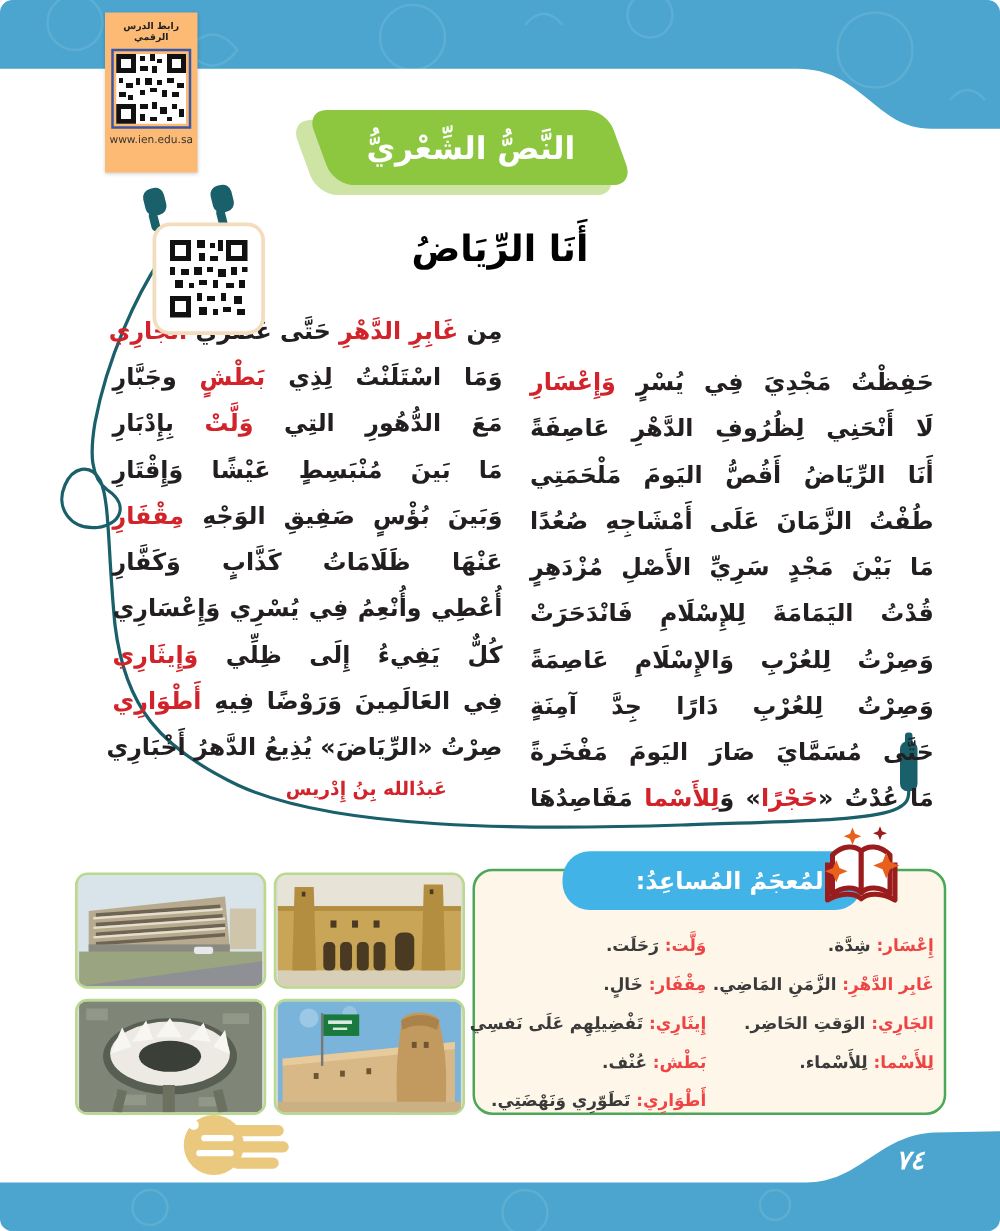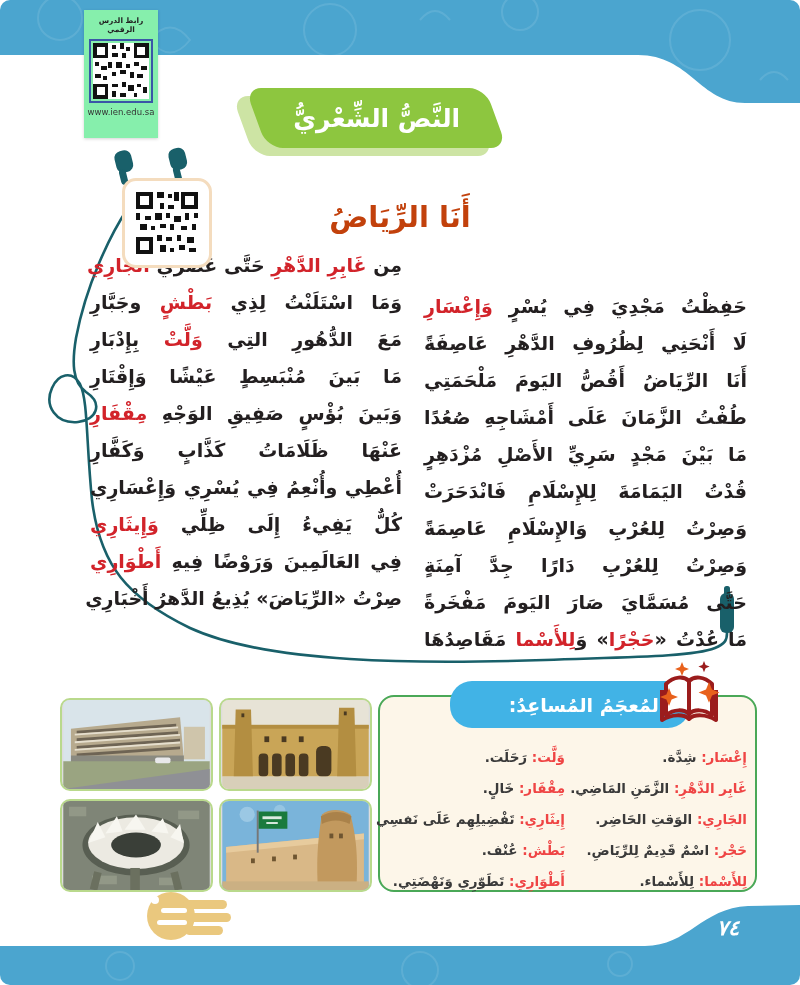--- a/index.html
+++ b/index.html
@@ -6,42 +6,42 @@
   #page{position:relative;width:800px;height:985px;background:#ffffff;overflow:hidden;
         font-family:"DejaVu Sans",sans-serif;border-radius:10px;}
   .abs{position:absolute;}
   svg{display:block;}
 
   
   #top-band{left:0;top:0;z-index:1;}
   #bottom-band{left:0;top:900px;z-index:1;}
 
   
-  #qr-card{left:84px;top:10px;width:74px;height:128px;background:#86efac;z-index:3;
+  #qr-card{left:84px;top:10px;width:74px;height:128px;background:#fdba74;z-index:3;
            box-shadow:0 1px 3px rgba(0,0,0,.18);text-align:center;padding-top:6px;box-sizing:border-box;}
   #qr-card .lbl{font-size:7.5px;font-weight:bold;color:#222;letter-spacing:.2px;}
   #qr-card .qrbox{margin:5px auto 4px auto;width:56px;height:56px;border:2px solid #3a57a7;padding:2px;box-sizing:content-box;}
   #qr-card .url{font-size:8.5px;color:#333;}
 
   
   #earbuds{left:104px;top:144px;z-index:4;}
   #audio-qr{left:122px;top:178px;width:84px;height:84px;background:#fff;border:3px solid #f4dcbe;
             border-radius:14px;z-index:4;display:flex;align-items:center;justify-content:center;}
 
   
   #banner-wrap{left:256px;top:88px;width:240px;height:60px;z-index:3;}
   #banner-shadow{position:absolute;left:-13px;top:8px;width:100%;height:100%;background:#cde4a4;
                  border-radius:16px;transform:skewX(20deg);}
   #banner{position:absolute;left:0;top:0;width:100%;height:100%;background:#8dc63f;border-radius:16px;
           transform:skewX(20deg);display:flex;align-items:center;justify-content:center;}
   #banner .txt{transform:skewX(-20deg);color:#fff;font-weight:bold;font-size:25px;direction:rtl;}
 
   
-  #page-title{left:290px;top:182px;width:220px;text-align:center;color:#c2410c;
-              font-weight:bold;font-size:29px;direction:rtl;z-index:3;margin-top:18px;}
+  #page-title{left:290px;top:182px;width:220px;text-align:center;color:#000000;
+              font-weight:bold;font-size:29px;direction:rtl;z-index:3;}
 
   
   .poem-col{z-index:3;direction:rtl;}
   #poem-col-right{left:424px;top:247px;width:323px;margin-top:41px;}
   #poem-col-left{left:90px;top:247px;width:312px;}
   .poem-line{height:37px;line-height:37px;font-size:19px;font-weight:bold;color:#231f20;
              text-align:justify;text-align-last:justify;white-space:nowrap;}
   .poem-line .red{color:#d2232a;}
   #poem-author{left:193px;top:622px;width:200px;text-align:center;color:#d2232a;
                font-weight:bold;font-size:15px;direction:rtl;z-index:3;}
@@ -236,20 +236,21 @@
       <div class="poem-line"><span>وَمَا اسْتَلَنْتُ لِذِي </span><span class="red">بَطْشٍ</span><span> وجَبَّارِ</span></div>
       <div class="poem-line"><span>مَعَ الدُّهُورِ التِي </span><span class="red">وَلَّتْ</span><span> بِإِدْبَارِ</span></div>
       <div class="poem-line"><span>مَا بَينَ مُنْبَسِطٍ عَيْشًا وَإِقْتَارِ</span></div>
       <div class="poem-line"><span>وَبَينَ بُؤْسٍ صَفِيقِ الوَجْهِ </span><span class="red">مِقْفَارِ</span></div>
       <div class="poem-line"><span>عَنْهَا ظَلَامَاتُ كَذَّابٍ وَكَفَّارِ</span></div>
       <div class="poem-line"><span>أُعْطِي وأُنْعِمُ فِي يُسْرِي وَإِعْسَارِي</span></div>
       <div class="poem-line"><span>كُلٌّ يَفِيءُ إِلَى ظِلِّي </span><span class="red">وَإِيثَارِي</span></div>
       <div class="poem-line"><span>فِي العَالَمِينَ وَرَوْضًا فِيهِ </span><span class="red">أَطْوَارِي</span></div>
       <div class="poem-line"><span>صِرْتُ «الرِّيَاضَ» يُذِيعُ الدَّهرُ أَخْبَارِي</span></div>
     </div>
+  <div id="poem-author" class="abs">عَبدُالله بِنُ إِدْريس</div>
 
   <div id="photos" class="abs">
     <div class="photo">
       <svg viewBox="0 0 153 93">
         <rect width="153" height="93" fill="#d9e4ea"></rect>
         <polygon points="8,30 122,18 126,62 8,64" fill="#b7aa8e"></polygon>
         <g fill="#6e6454">
           <rect x="14" y="33" width="104" height="3" transform="skewY(-4)"></rect>
           <rect x="14" y="41" width="106" height="3" transform="skewY(-4)"></rect>
           <rect x="14" y="49" width="108" height="3" transform="skewY(-4)"></rect>
@@ -358,21 +359,20 @@
       <path d="M17,28 l2.6,6.4 6.4,2.6 -6.4,2.6 -2.6,6.4 -2.6,-6.4 -6.4,-2.6 6.4,-2.6 Z" fill="#e8611c"></path>
       <path d="M57,22 l3,7.4 7.4,3 -7.4,3 -3,7.4 -3,-7.4 -7.4,-3 7.4,-3 Z" fill="#e8611c"></path>
       <path d="M30,2 l2,5 5,2 -5,2 -2,5 -2,-5 -5,-2 5,-2 Z" fill="#e8611c"></path>
       <path d="M52,1 l1.6,4 4,1.6 -4,1.6 -1.6,4 -1.6,-4 -4,-1.6 4,-1.6 Z" fill="#9b1c1c"></path>
     </g>
   </svg>
   <div id="dict-col-right" class="abs dict-col">
       <div class="dict-entry"><span class="term">إِعْسَار: </span><span class="def">شِدَّة.</span></div>
       <div class="dict-entry"><span class="term">غَابِر الدَّهْرِ: </span><span class="def">الزَّمَنِ المَاضِي.</span></div>
       <div class="dict-entry"><span class="term">الجَارِي: </span><span class="def">الوَقتِ الحَاضِر.</span></div>
-      <div class="dict-entry"><span class="term">حَجْر: </span><span class="def">اسْمٌ قَدِيمٌ لِلرِّيَاضِ.</span></div>
       <div class="dict-entry"><span class="term">لِلأَسْما: </span><span class="def">لِلأَسْماء.</span></div>
     </div>
   <div id="dict-col-left" class="abs dict-col">
       <div class="dict-entry"><span class="term">وَلَّت: </span><span class="def">رَحَلَت.</span></div>
       <div class="dict-entry"><span class="term">مِقْفَار: </span><span class="def">خَالٍ.</span></div>
       <div class="dict-entry"><span class="term">إِيثَارِي: </span><span class="def">تَفْضِيلِهِم عَلَى نَفسِي</span></div>
       <div class="dict-entry"><span class="term">بَطْش: </span><span class="def">عُنْف.</span></div>
       <div class="dict-entry"><span class="term">أَطْوَارِي: </span><span class="def">تَطَوّرِي وَنَهْضَتِي.</span></div>
     </div>
 

